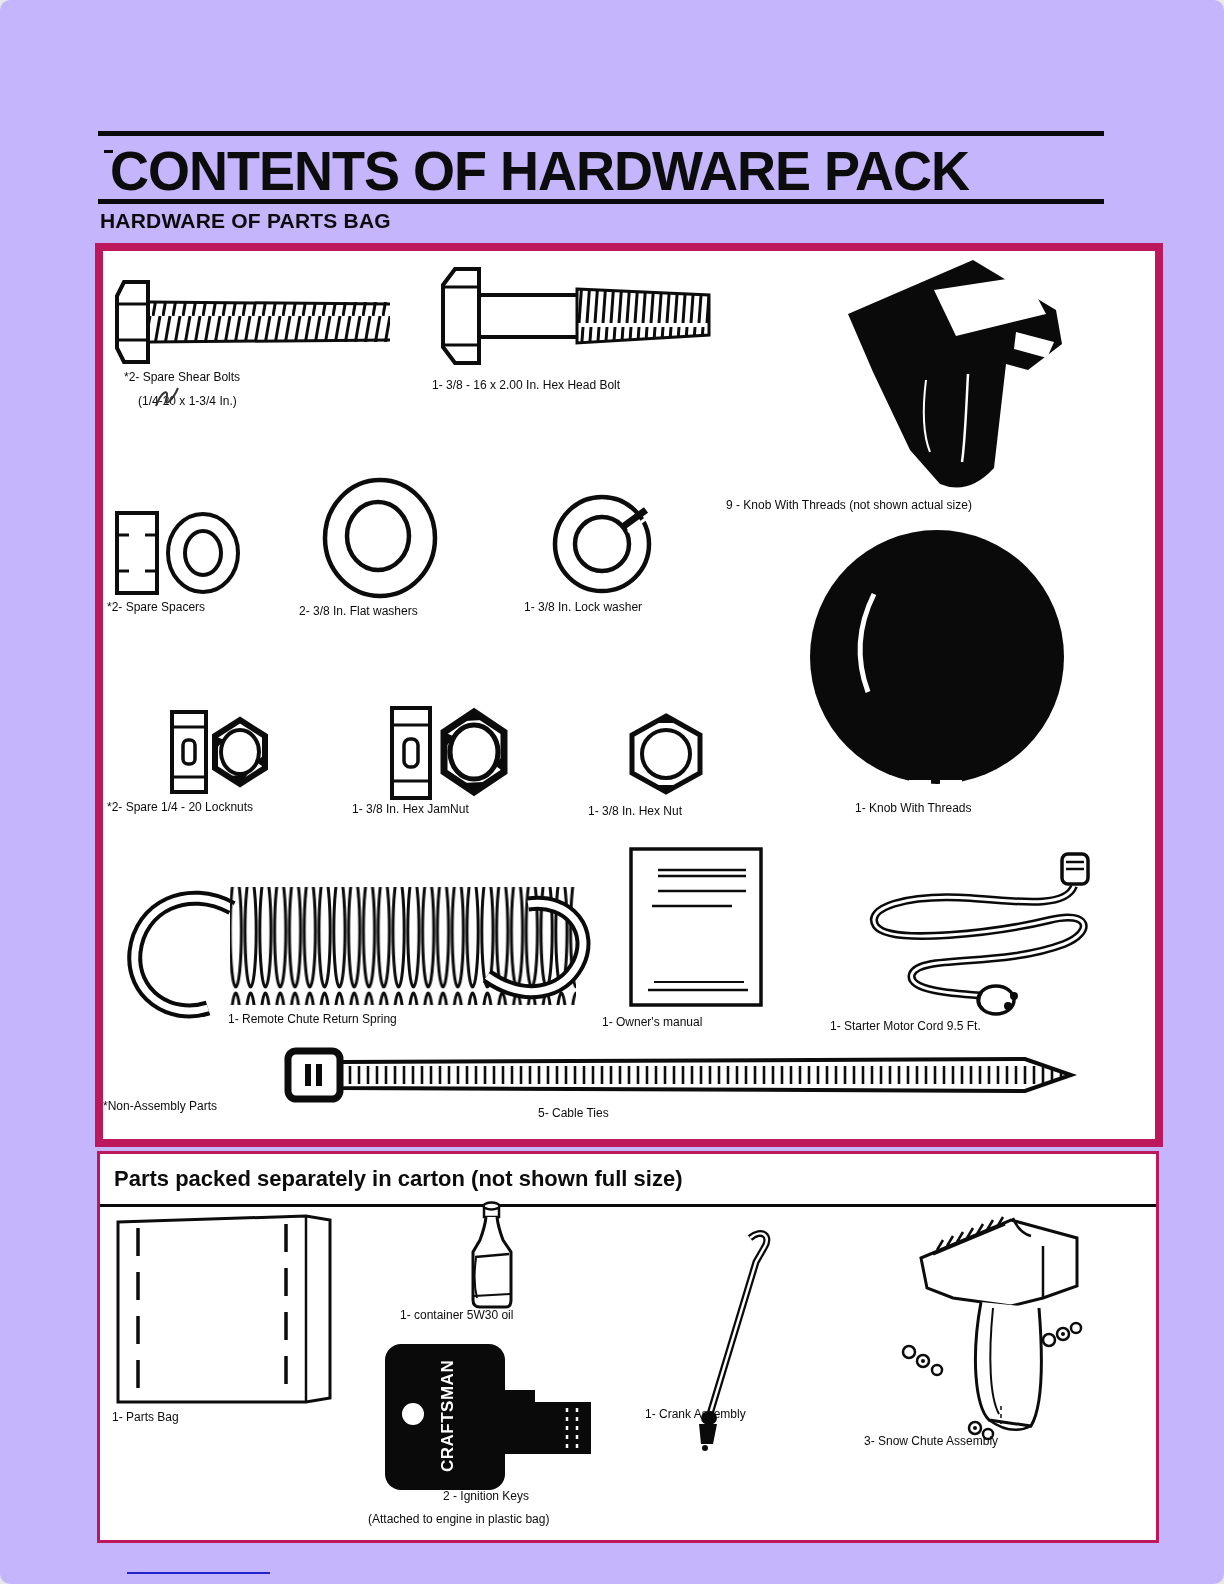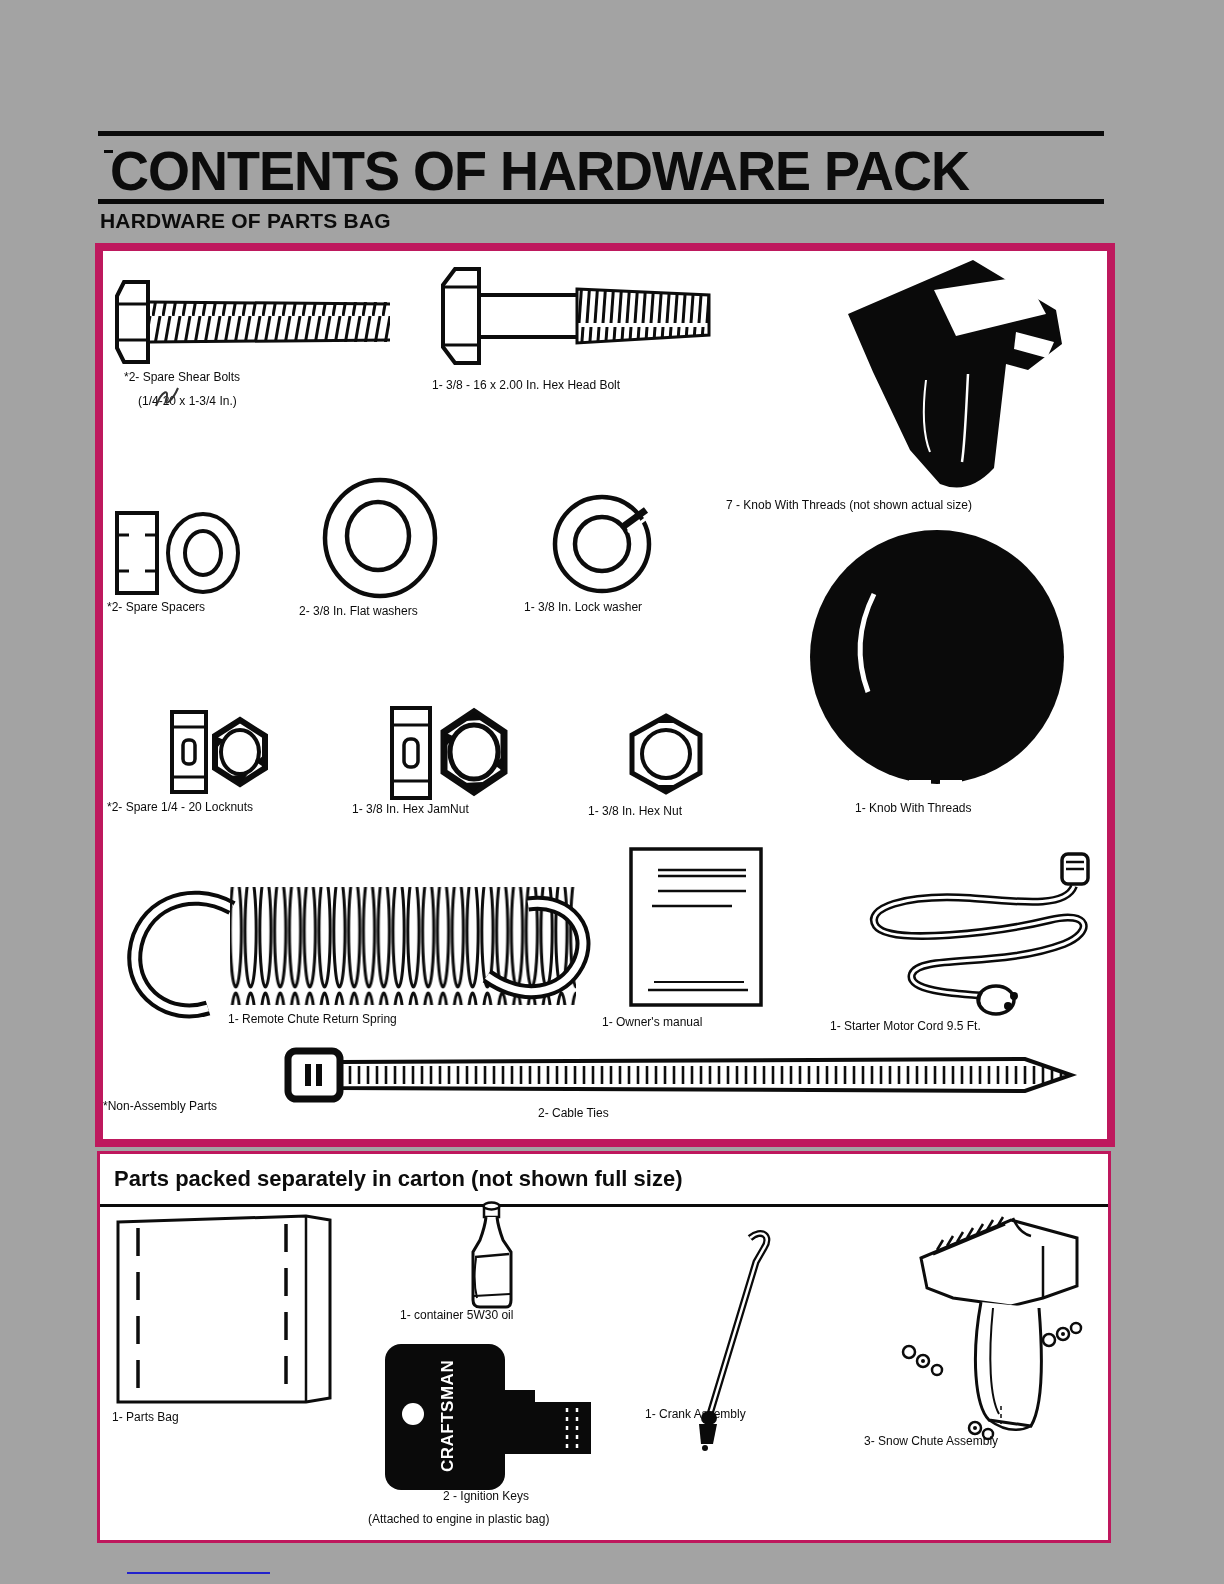--- a/index.html
+++ b/index.html
@@ -1,24 +1,24 @@
 <!DOCTYPE html>
 <html><head>
 <meta charset="utf-8">
 <style>
   html,body{margin:0;padding:0;background:#e8e8e8;}
-  .page{position:relative;width:1224px;height:1584px;background:#a3a3a3;
-        font-family:"Liberation Sans", sans-serif;color:#0c0c0c;overflow:hidden;}
+  .page{position:relative;width:1224px;height:1584px;background:#c4b5fd;
+        font-family:"Liberation Sans", sans-serif;color:#0c0c0c;overflow:hidden;border-radius:10px;}
   .abs{position:absolute;}
   .rule{position:absolute;background:#0a0a0a;}
   .title{position:absolute;left:110px;top:138px;width:990px;
          font-size:54px;font-weight:bold;letter-spacing:-1px;
          transform:scaleY(1.04);transform-origin:left top;white-space:nowrap;}
   .h2{position:absolute;left:100px;top:209px;font-size:21px;font-weight:bold;letter-spacing:.2px;}
-  .box{position:absolute;border:8px solid #be185d;background:#fff;}
+  .box{position:absolute;border:8px solid #be185d;background:#fff;padding-left:48px;}
   .carton-head{position:absolute;left:0;top:0;right:0;height:50px;border-bottom:3px solid #0a0a0a;
                font-size:22px;font-weight:bold;line-height:50px;padding-left:14px;}
   .lbl{position:absolute;font-size:12px;white-space:nowrap;color:#0c0c0c;}
   svg{display:block;overflow:visible;}
   .speck{position:absolute;background:#0a0a0a;}
   .blue-line{position:absolute;background:#2222cc;}
 </style>
 </head>
 <body>
 
@@ -75,21 +75,21 @@
 
   <div class="abs" style="left:818px;top:252px;">
     <svg width="248" height="242" viewBox="0 0 248 242">
       <path d="M30,62 L155,8 L238,58 L244,92 L210,118 L188,112 L176,216 Q150,244 122,232 L92,198 L55,120 Z" fill="#0a0a0a"></path>
       <path d="M116,38 L208,24 L228,62 L138,84 Z" fill="#fff"></path>
       <path d="M198,80 L236,90 L229,106 L196,97 Z" fill="#fff"></path>
       <path d="M150,122 C148,160 147,190 144,210" stroke="#fff" stroke-width="2.5" fill="none"></path>
       <path d="M108,128 C104,160 106,185 112,200" stroke="#fff" stroke-width="2" fill="none"></path>
     </svg>
   </div>
-  <div class="lbl" style="left:726px;top:498px;">7 - Knob With Threads (not shown actual size)</div>
+  <div class="lbl" style="left:726px;top:498px;">9 - Knob With Threads (not shown actual size)</div>
 
   <div class="abs" style="left:112px;top:505px;">
     <svg width="130" height="96" viewBox="0 0 130 96">
       <rect x="5" y="8" width="40" height="80" fill="#fff" stroke="#0c0c0c" stroke-width="4"></rect>
       <line x1="6" y1="30" x2="17" y2="30" stroke="#0c0c0c" stroke-width="3"></line>
       <line x1="33" y1="30" x2="44" y2="30" stroke="#0c0c0c" stroke-width="3"></line>
       <line x1="6" y1="66" x2="17" y2="66" stroke="#0c0c0c" stroke-width="3"></line>
       <line x1="33" y1="66" x2="44" y2="66" stroke="#0c0c0c" stroke-width="3"></line>
       <ellipse cx="91" cy="48" rx="35" ry="39" fill="#fff" stroke="#0c0c0c" stroke-width="4"></ellipse>
       <ellipse cx="91" cy="48" rx="18" ry="22" fill="#fff" stroke="#0c0c0c" stroke-width="4"></ellipse>
@@ -215,21 +215,21 @@
           <pattern id="teeth" width="9" height="54" patternUnits="userSpaceOnUse">
         <line x1="4" y1="18" x2="4" y2="36" stroke="#0c0c0c" stroke-width="2.6"></line>
           </pattern>
         </defs>
       <rect x="5" y="3" width="52" height="48" rx="8" fill="#fff" stroke="#0c0c0c" stroke-width="7"></rect>
       <rect x="22" y="16" width="6" height="22" fill="#0a0a0a"></rect>
       <rect x="33" y="16" width="6" height="22" fill="#0a0a0a"></rect>
       <path d="M57,14 L742,11 L788,27 L742,43 L57,40 Z" fill="url(#teeth)" stroke="#0c0c0c" stroke-width="4"></path>
     </svg>
   </div>
-  <div class="lbl" style="left:538px;top:1106px;">2- Cable Ties</div>
+  <div class="lbl" style="left:538px;top:1106px;">5- Cable Ties</div>
   <div class="lbl" style="left:103px;top:1099px;">*Non-Assembly Parts</div>
 
   <div class="box" style="left:97px;top:1151px;width:1008px;height:386px;border-width:3.5px;">
     <div class="carton-head">Parts packed separately in carton (not shown full size)</div>
   </div>
 
   <div class="abs" style="left:110px;top:1210px;">
     <svg width="226" height="198" viewBox="0 0 226 198">
       <polygon points="8,12 196,6 220,10 220,188 196,192 8,192" fill="#fff" stroke="#0c0c0c" stroke-width="3"></polygon>
       <line x1="196" y1="7" x2="196" y2="191" stroke="#0c0c0c" stroke-width="2.5"></line>

